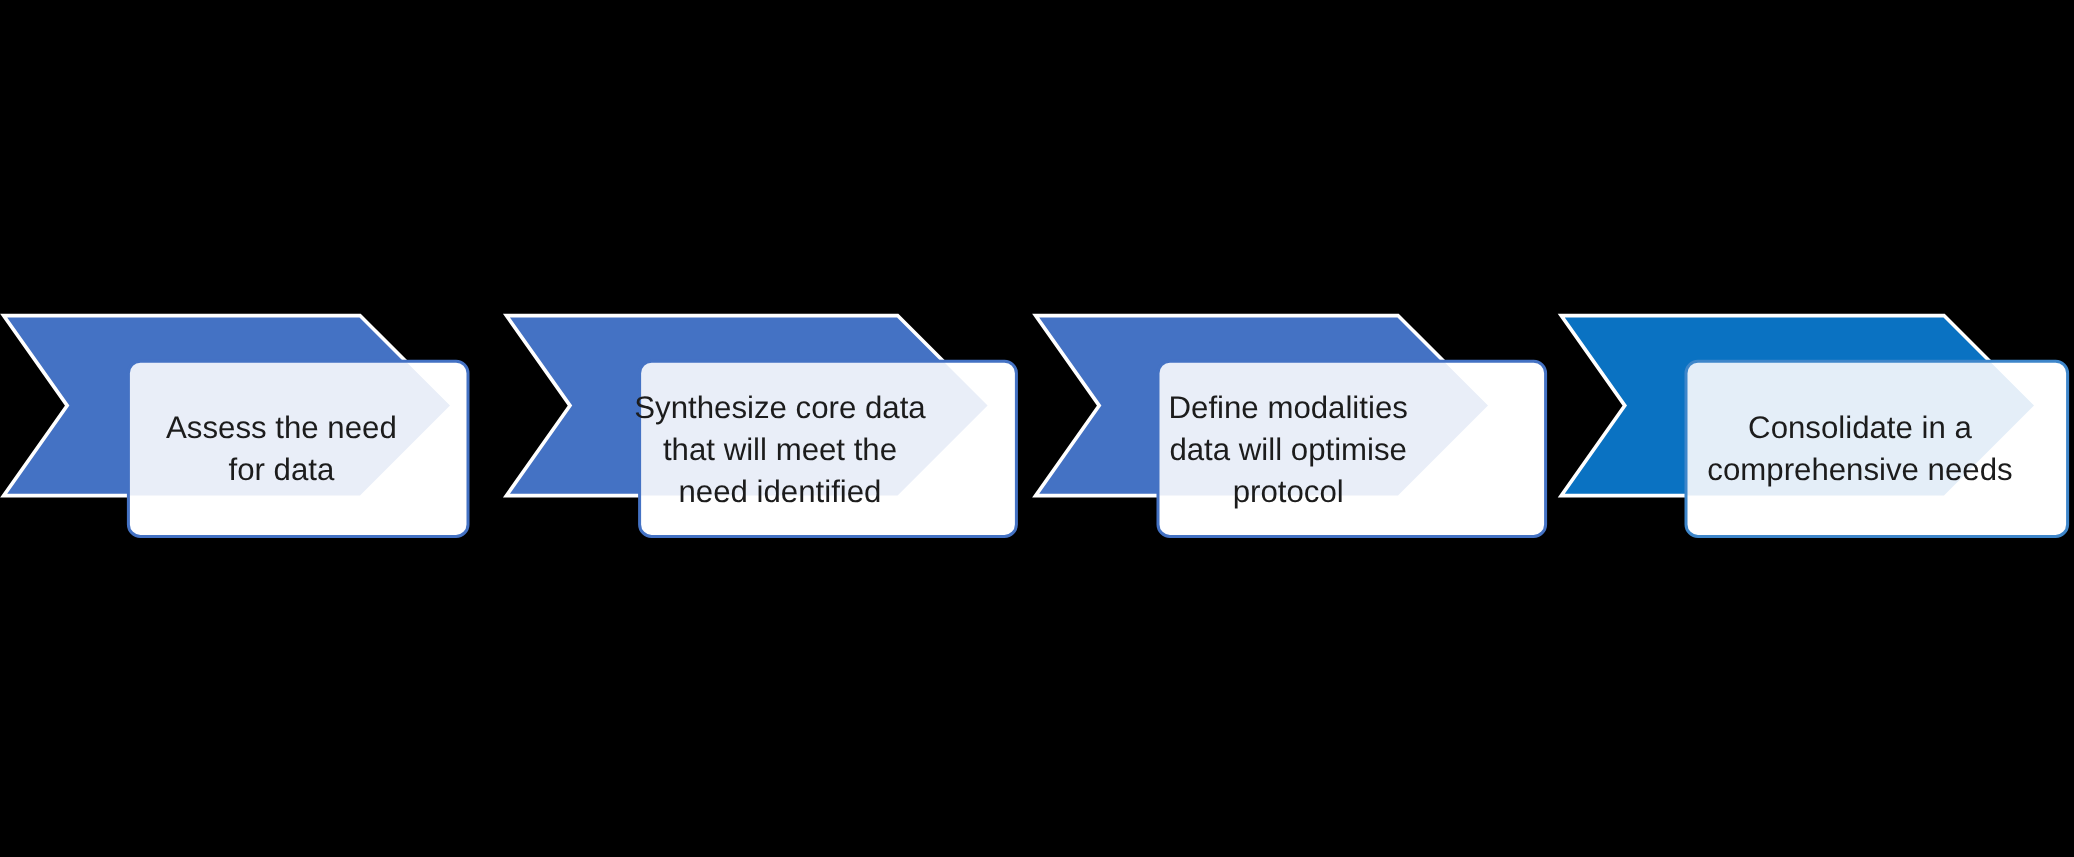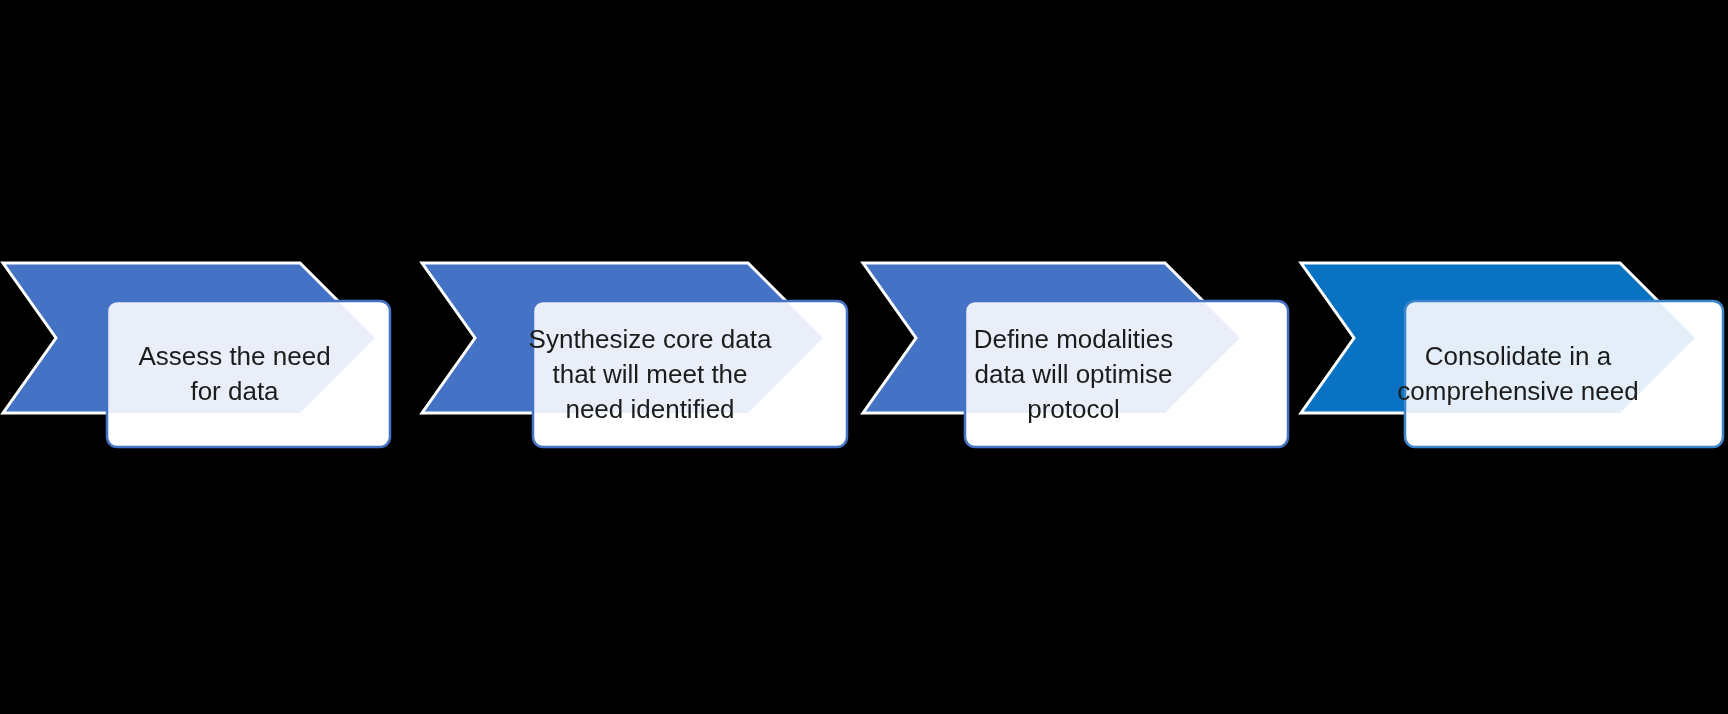--- a/index.html
+++ b/index.html
@@ -109,18 +109,18 @@
     <div class="line">that will meet the</div>
     <div class="line">need identified</div>
   </div>
 
   <div class="step-text" style="left:938px; width:271px;">
     <div class="line">Define modalities</div>
     <div class="line">data will optimise</div>
     <div class="line">protocol</div>
   </div>
 
-  <div class="step-text" style="left:1385px; width:266px;">
+  <div class="step-text" style="left:1417px; width:266px;">
     <div class="line">Consolidate in a</div>
-    <div class="line">comprehensive need</div>
+    <div class="line">comprehensive needs</div>
   </div>
 
 </div>
 
 </body></html>

